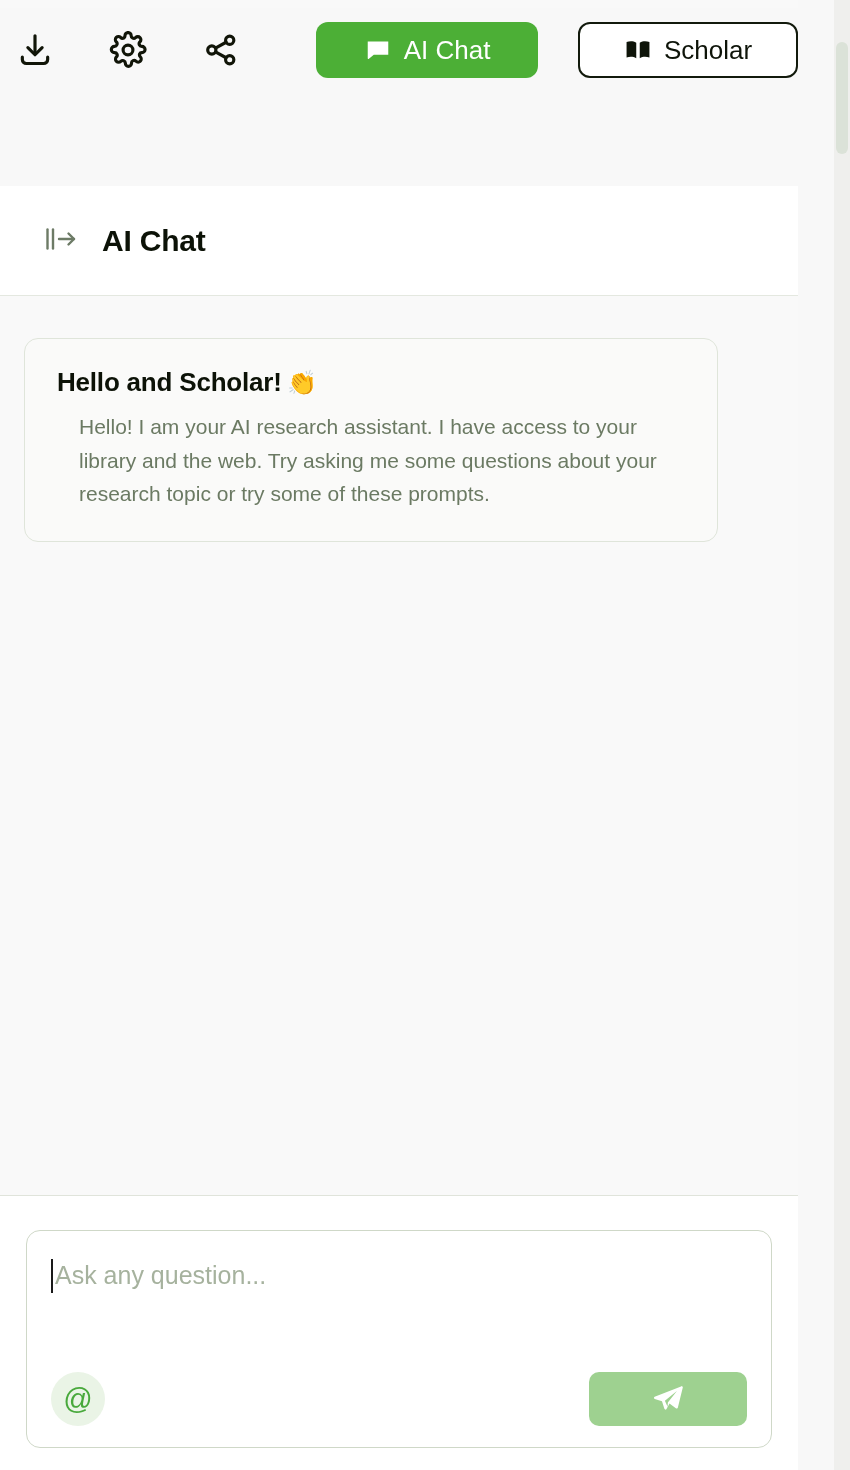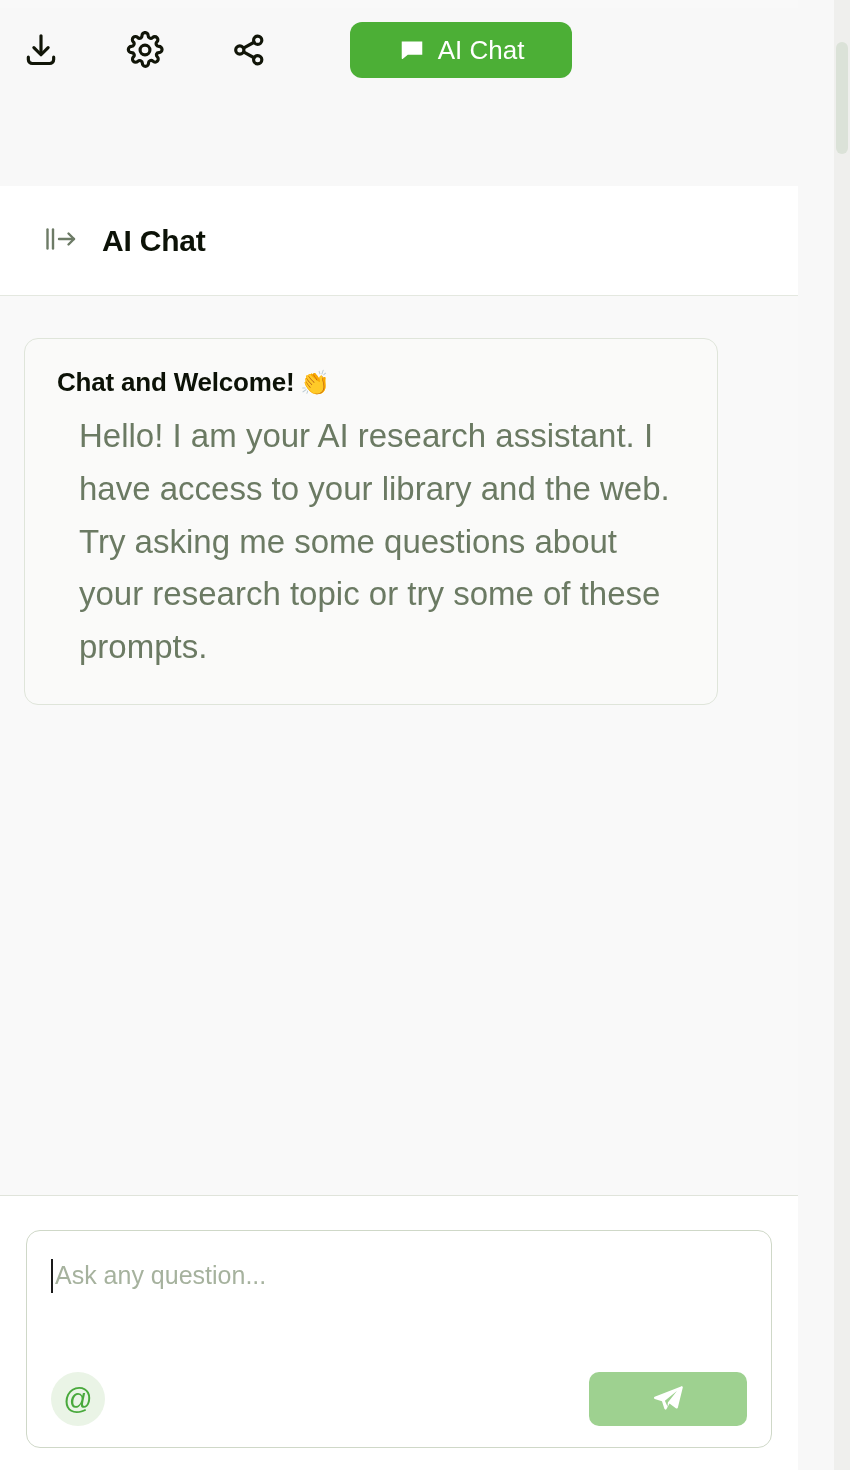--- a/index.html
+++ b/index.html
@@ -176,21 +176,21 @@
     color: #0c1207;
     margin: 0 0 10px 0;
     line-height: 1.35;
     letter-spacing: -0.2px;
   }
   .welcome-emoji {
     font-size: 24px;
     margin-left: 6px;
   }
   .welcome-body {
-    font-size: 33px;
+    font-size: 21px;
     line-height: 1.6;
     color: #6b7a63;
     margin: 0;
     padding-left: 22px;
   }
 
   
   .composer-wrap {
     flex: 0 0 auto;
     background: #ffffff;
@@ -318,20 +318,29 @@
 
         <button class="pill pill-primary">
           <span>
             <svg width="28" height="28" viewBox="0 0 24 24" fill="currentColor">
               <path d="M3.2 4.8h17.6v11.2H8.4l-4.2 3.6a.6.6 0 0 1-1-.46V4.8z"></path>
             </svg>
           </span>
           <span>AI Chat</span>
         </button>
 
+        <button class="pill pill-outline">
+          <span>
+            <svg width="28" height="28" viewBox="0 0 24 24" fill="currentColor">
+              <path d="M2.2 5.2c2.6-.9 5.6-1 8.3.5v13.3c-2.7-1.5-5.7-1.4-8.3-.5V5.2z"></path>
+              <path d="M21.8 5.2c-2.6-.9-5.6-1-8.3.5v13.3c2.7-1.5 5.7-1.4 8.3-.5V5.2z"></path>
+            </svg>
+          </span>
+          <span>Scholar</span>
+        </button>
 
       </div>
     </div>
 
     <div class="chat-header">
       <button class="panel-toggle">
         <span>
           <svg width="34" height="28" viewBox="0 0 34 28" fill="none" stroke="currentColor" stroke-width="2.4" stroke-linecap="round" stroke-linejoin="round">
             <path d="M3.5 4.5v19"></path>
             <path d="M9 4.5v19"></path>
@@ -339,21 +348,21 @@
             <path d="M24.5 8.5 30 14l-5.5 5.5"></path>
           </svg>
         </span>
       </button>
       <div class="chat-header-title">AI Chat</div>
     </div>
 
     <div class="messages">
       <div class="welcome-card">
         <div class="welcome-title">
-          <span>Chat and Welcome!</span><span class="welcome-emoji">👏</span>
+          <span>Hello and Scholar!</span><span class="welcome-emoji">👏</span>
         </div>
         <p class="welcome-body">Hello! I am your AI research assistant. I have access to your library and the web. Try asking me some questions about your research topic or try some of these prompts.</p>
       </div>
     </div>
 
     <div class="composer-wrap">
       <div class="composer">
 
         <div class="composer-input-row">
           <div class="caret"></div>

